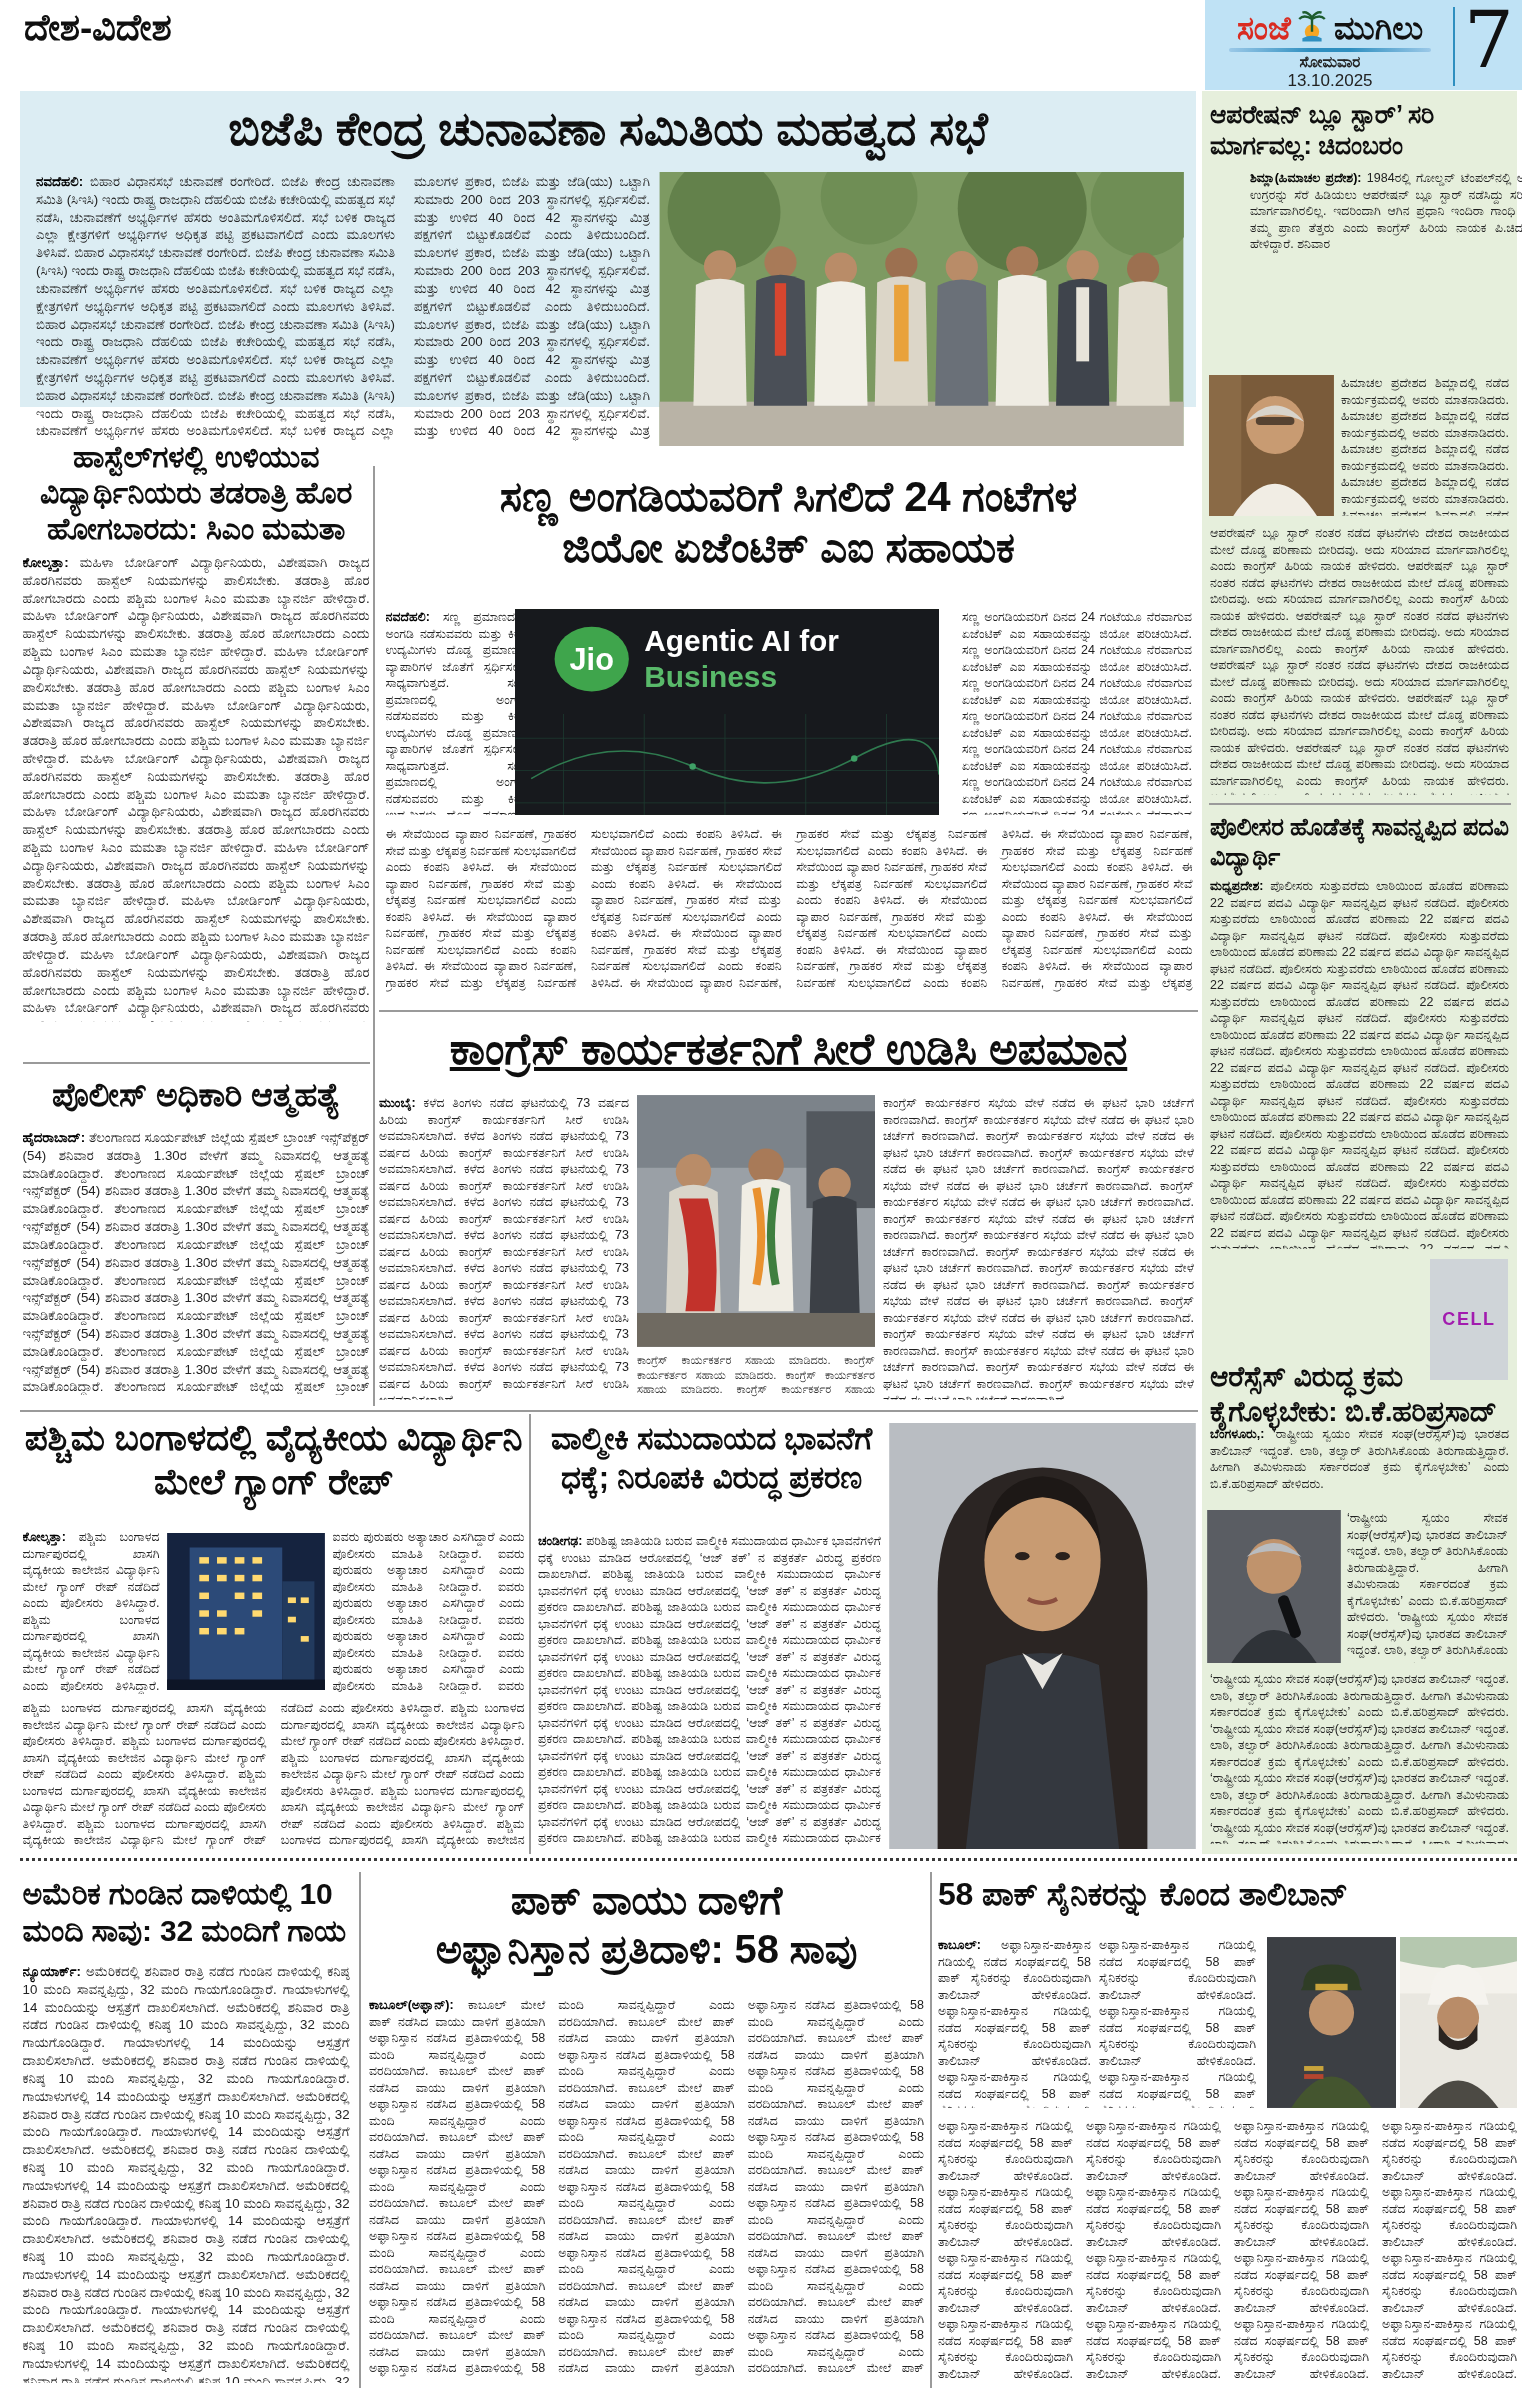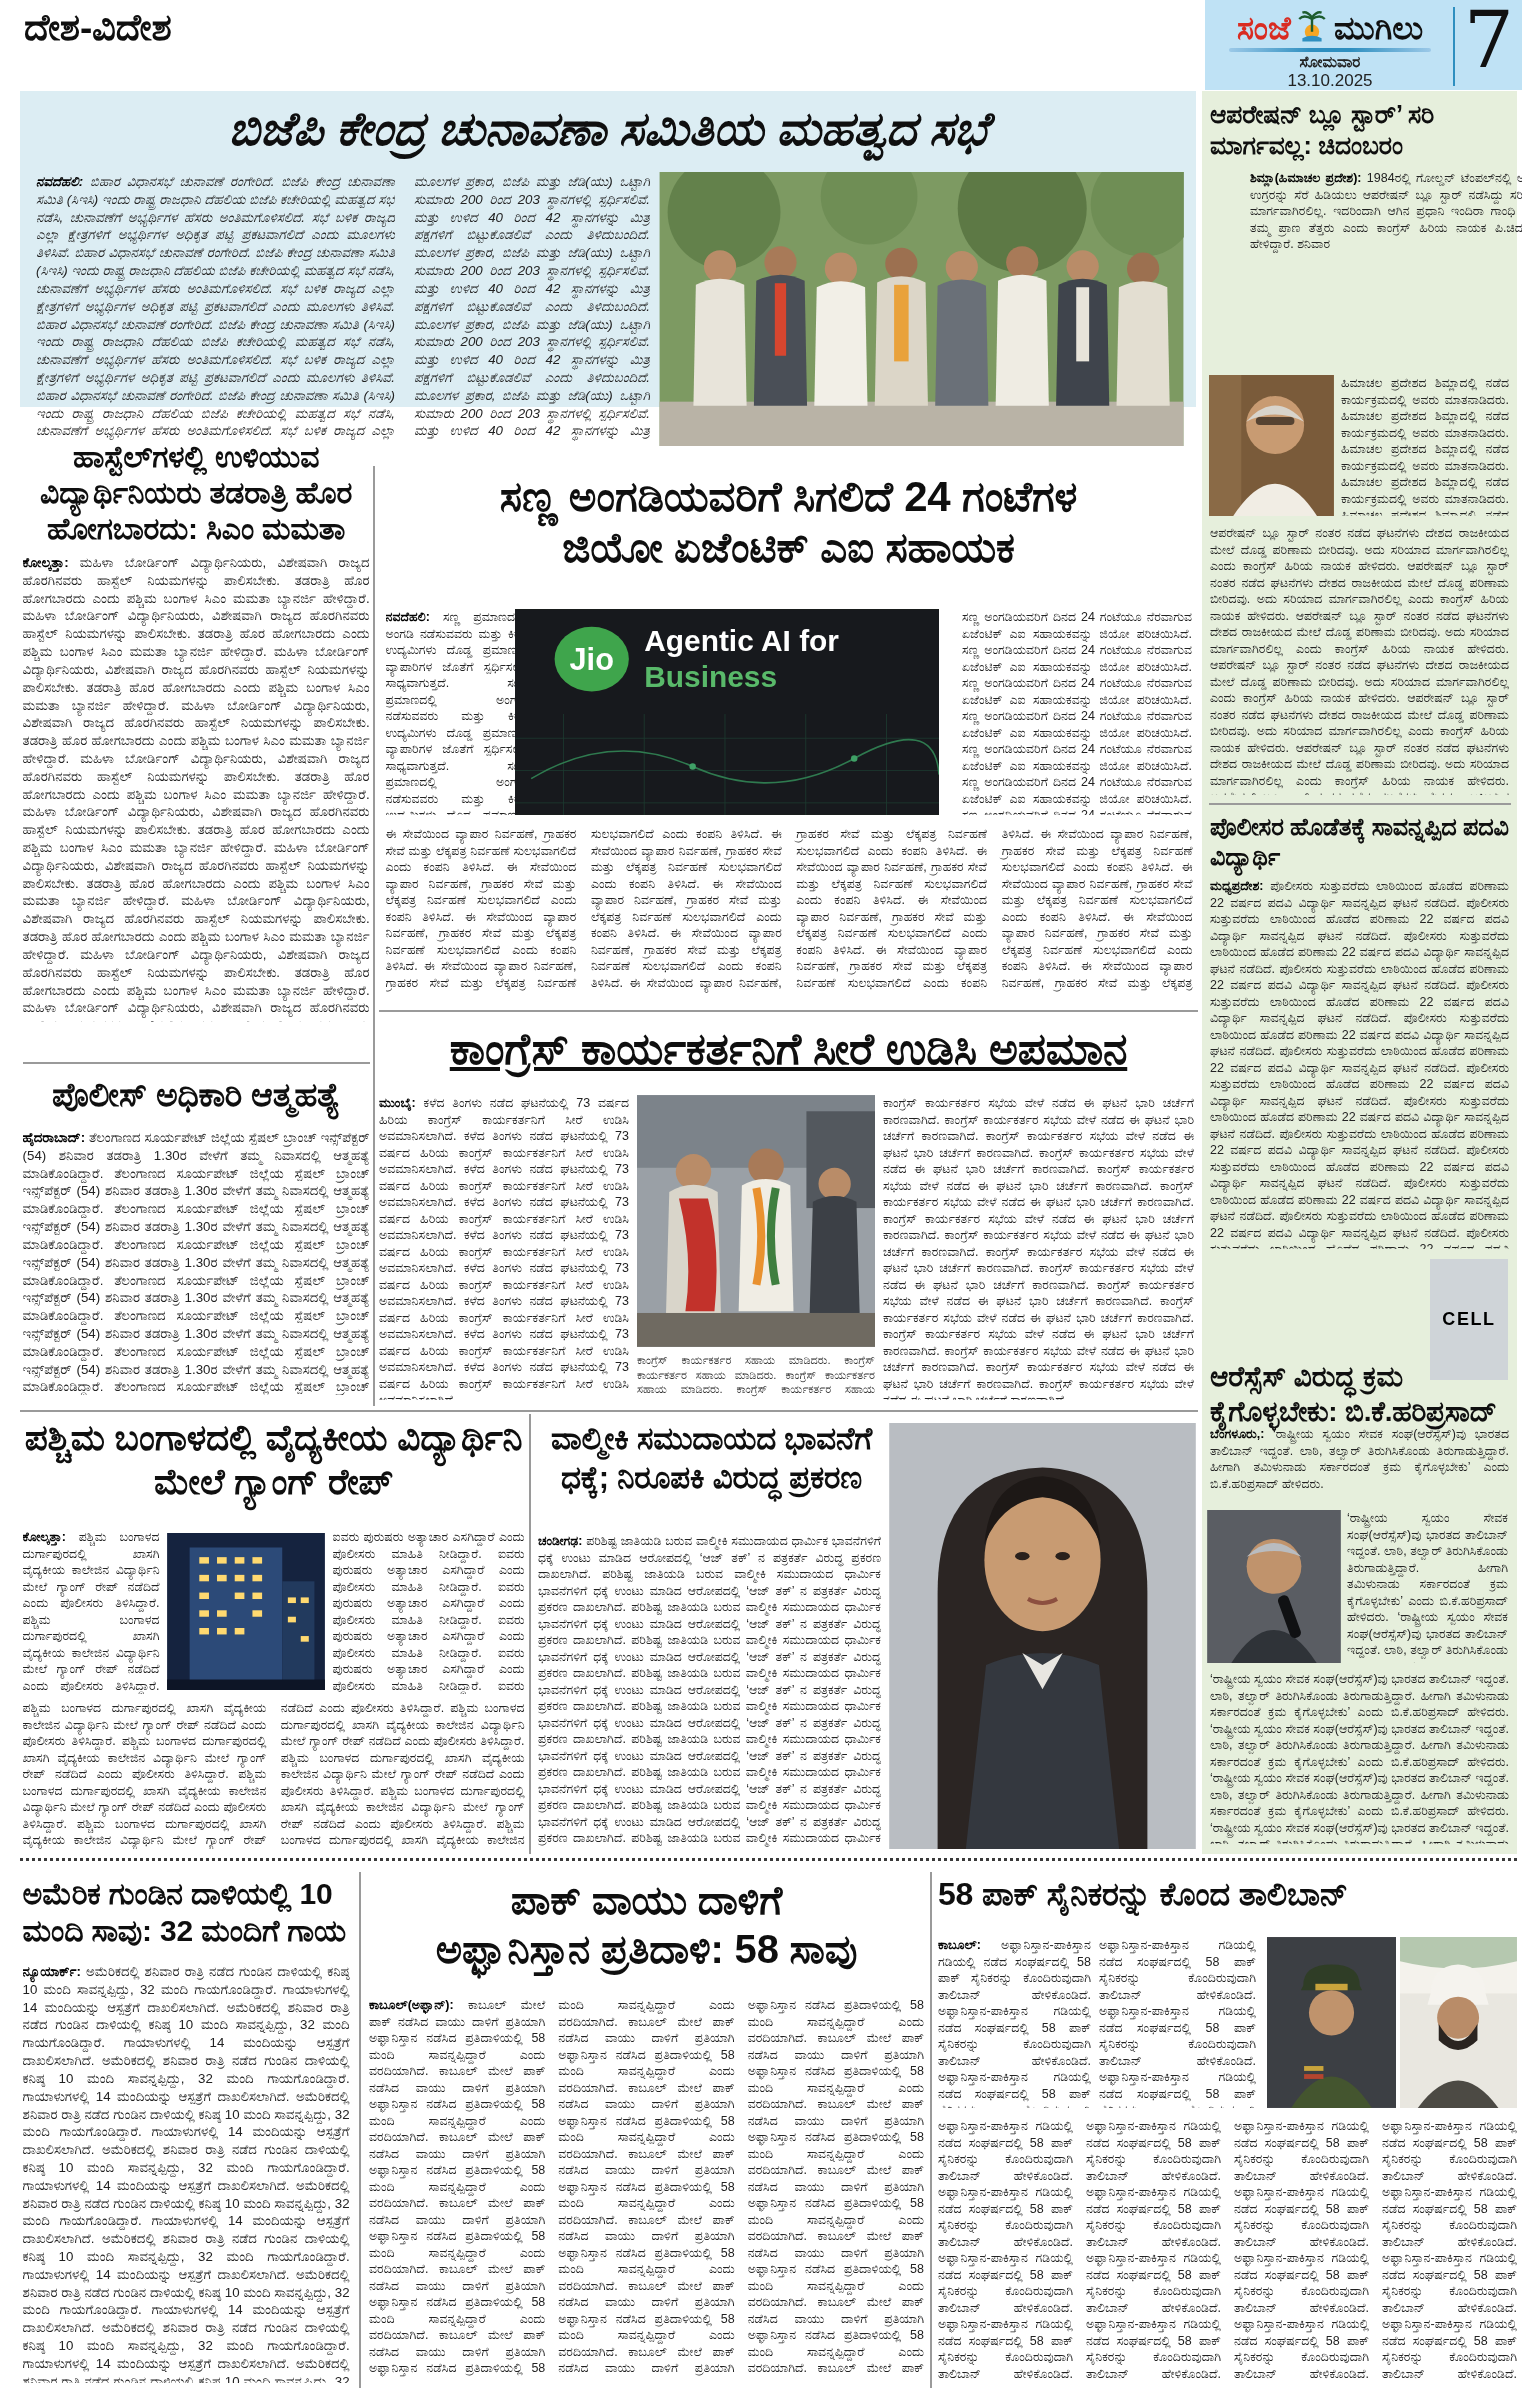--- a/index.html
+++ b/index.html
@@ -36,21 +36,21 @@
       </span>
       <span style="color:#111;font-weight:800;font-size:32px;">ಮುಗಿಲು</span>
     </div>
     <div class="abs" style="left:24px;top:48px;width:202px;height:4px;border-radius:2.4px;background:linear-gradient(90deg,#9cc9e8,#2e8fc0 40%,#2e8fc0 60%,#9cc9e8);"></div>
     <div class="abs" style="left:0;top:53px;width:250px;text-align:center;font-size:15.3px;font-weight:bold;color:#222;">ಸೋಮವಾರ</div>
     <div class="abs" style="left:0;top:71px;width:250px;text-align:center;font-size:17px;color:#222;">13.10.2025</div>
     <div class="abs" style="left:248px;top:6.5px;width:2.4px;height:79px;background:#2e8fc0;"></div>
     <div class="abs" style="left:250px;top:-6.5px;width:68px;text-align:center;font-family:'DejaVu Serif','Liberation Serif',serif;font-size:79px;color:#111;">7</div>
   </div>
 
-  <div class="abs" style="left:20px;top:91px;width:1176px;height:316px;background:#dcedf3;font-style:italic;">
+  <div class="abs" style="left:20px;top:91px;width:1176px;height:316px;background:#dcedf3;">
     <div class="abs hl center" style="left:0;top:11.3px;width:100%;font-size:47px;">ಬಿಜೆಪಿ ಕೇಂದ್ರ ಚುನಾವಣಾ ಸಮಿತಿಯ ಮಹತ್ವದ ಸಭೆ</div>
     <div class="abs body-t" style="left:16px;top:82px;width:359px;height:270px;">
       <b class="dl">ನವದೆಹಲಿ:</b>
       <span>ಬಿಹಾರ ವಿಧಾನಸಭೆ ಚುನಾವಣೆ ರಂಗೇರಿದೆ. ಬಿಜೆಪಿ ಕೇಂದ್ರ ಚುನಾವಣಾ ಸಮಿತಿ (ಸಿಇಸಿ) ಇಂದು ರಾಷ್ಟ್ರ ರಾಜಧಾನಿ ದೆಹಲಿಯ ಬಿಜೆಪಿ ಕಚೇರಿಯಲ್ಲಿ ಮಹತ್ವದ ಸಭೆ ನಡೆಸಿ, ಚುನಾವಣೆಗೆ ಅಭ್ಯರ್ಥಿಗಳ ಹೆಸರು ಅಂತಿಮಗೊಳಿಸಲಿದೆ. ಸಭೆ ಬಳಿಕ ರಾಜ್ಯದ ಎಲ್ಲಾ ಕ್ಷೇತ್ರಗಳಿಗೆ ಅಭ್ಯರ್ಥಿಗಳ ಅಧಿಕೃತ ಪಟ್ಟಿ ಪ್ರಕಟವಾಗಲಿದೆ ಎಂದು ಮೂಲಗಳು ತಿಳಿಸಿವೆ. ಬಿಹಾರ ವಿಧಾನಸಭೆ ಚುನಾವಣೆ ರಂಗೇರಿದೆ. ಬಿಜೆಪಿ ಕೇಂದ್ರ ಚುನಾವಣಾ ಸಮಿತಿ (ಸಿಇಸಿ) ಇಂದು ರಾಷ್ಟ್ರ ರಾಜಧಾನಿ ದೆಹಲಿಯ ಬಿಜೆಪಿ ಕಚೇರಿಯಲ್ಲಿ ಮಹತ್ವದ ಸಭೆ ನಡೆಸಿ, ಚುನಾವಣೆಗೆ ಅಭ್ಯರ್ಥಿಗಳ ಹೆಸರು ಅಂತಿಮಗೊಳಿಸಲಿದೆ. ಸಭೆ ಬಳಿಕ ರಾಜ್ಯದ ಎಲ್ಲಾ ಕ್ಷೇತ್ರಗಳಿಗೆ ಅಭ್ಯರ್ಥಿಗಳ ಅಧಿಕೃತ ಪಟ್ಟಿ ಪ್ರಕಟವಾಗಲಿದೆ ಎಂದು ಮೂಲಗಳು ತಿಳಿಸಿವೆ. ಬಿಹಾರ ವಿಧಾನಸಭೆ ಚುನಾವಣೆ ರಂಗೇರಿದೆ. ಬಿಜೆಪಿ ಕೇಂದ್ರ ಚುನಾವಣಾ ಸಮಿತಿ (ಸಿಇಸಿ) ಇಂದು ರಾಷ್ಟ್ರ ರಾಜಧಾನಿ ದೆಹಲಿಯ ಬಿಜೆಪಿ ಕಚೇರಿಯಲ್ಲಿ ಮಹತ್ವದ ಸಭೆ ನಡೆಸಿ, ಚುನಾವಣೆಗೆ ಅಭ್ಯರ್ಥಿಗಳ ಹೆಸರು ಅಂತಿಮಗೊಳಿಸಲಿದೆ. ಸಭೆ ಬಳಿಕ ರಾಜ್ಯದ ಎಲ್ಲಾ ಕ್ಷೇತ್ರಗಳಿಗೆ ಅಭ್ಯರ್ಥಿಗಳ ಅಧಿಕೃತ ಪಟ್ಟಿ ಪ್ರಕಟವಾಗಲಿದೆ ಎಂದು ಮೂಲಗಳು ತಿಳಿಸಿವೆ. ಬಿಹಾರ ವಿಧಾನಸಭೆ ಚುನಾವಣೆ ರಂಗೇರಿದೆ. ಬಿಜೆಪಿ ಕೇಂದ್ರ ಚುನಾವಣಾ ಸಮಿತಿ (ಸಿಇಸಿ) ಇಂದು ರಾಷ್ಟ್ರ ರಾಜಧಾನಿ ದೆಹಲಿಯ ಬಿಜೆಪಿ ಕಚೇರಿಯಲ್ಲಿ ಮಹತ್ವದ ಸಭೆ ನಡೆಸಿ, ಚುನಾವಣೆಗೆ ಅಭ್ಯರ್ಥಿಗಳ ಹೆಸರು ಅಂತಿಮಗೊಳಿಸಲಿದೆ. ಸಭೆ ಬಳಿಕ ರಾಜ್ಯದ ಎಲ್ಲಾ ಕ್ಷೇತ್ರಗಳಿಗೆ ಅಭ್ಯರ್ಥಿಗಳ ಅಧಿಕೃತ ಪಟ್ಟಿ ಪ್ರಕಟವಾಗಲಿದೆ ಎಂದು ಮೂಲಗಳು ತಿಳಿಸಿವೆ.</span>
     </div>
     <div class="abs body-t" style="left:394px;top:82px;width:236px;height:270px;">
       <span>ಮೂಲಗಳ ಪ್ರಕಾರ, ಬಿಜೆಪಿ ಮತ್ತು ಜೆಡಿ(ಯು) ಒಟ್ಟಾಗಿ ಸುಮಾರು 200 ರಿಂದ 203 ಸ್ಥಾನಗಳಲ್ಲಿ ಸ್ಪರ್ಧಿಸಲಿವೆ. ಮತ್ತು ಉಳಿದ 40 ರಿಂದ 42 ಸ್ಥಾನಗಳನ್ನು ಮಿತ್ರ ಪಕ್ಷಗಳಿಗೆ ಬಿಟ್ಟುಕೊಡಲಿವೆ ಎಂದು ತಿಳಿದುಬಂದಿದೆ. ಮೂಲಗಳ ಪ್ರಕಾರ, ಬಿಜೆಪಿ ಮತ್ತು ಜೆಡಿ(ಯು) ಒಟ್ಟಾಗಿ ಸುಮಾರು 200 ರಿಂದ 203 ಸ್ಥಾನಗಳಲ್ಲಿ ಸ್ಪರ್ಧಿಸಲಿವೆ. ಮತ್ತು ಉಳಿದ 40 ರಿಂದ 42 ಸ್ಥಾನಗಳನ್ನು ಮಿತ್ರ ಪಕ್ಷಗಳಿಗೆ ಬಿಟ್ಟುಕೊಡಲಿವೆ ಎಂದು ತಿಳಿದುಬಂದಿದೆ. ಮೂಲಗಳ ಪ್ರಕಾರ, ಬಿಜೆಪಿ ಮತ್ತು ಜೆಡಿ(ಯು) ಒಟ್ಟಾಗಿ ಸುಮಾರು 200 ರಿಂದ 203 ಸ್ಥಾನಗಳಲ್ಲಿ ಸ್ಪರ್ಧಿಸಲಿವೆ. ಮತ್ತು ಉಳಿದ 40 ರಿಂದ 42 ಸ್ಥಾನಗಳನ್ನು ಮಿತ್ರ ಪಕ್ಷಗಳಿಗೆ ಬಿಟ್ಟುಕೊಡಲಿವೆ ಎಂದು ತಿಳಿದುಬಂದಿದೆ. ಮೂಲಗಳ ಪ್ರಕಾರ, ಬಿಜೆಪಿ ಮತ್ತು ಜೆಡಿ(ಯು) ಒಟ್ಟಾಗಿ ಸುಮಾರು 200 ರಿಂದ 203 ಸ್ಥಾನಗಳಲ್ಲಿ ಸ್ಪರ್ಧಿಸಲಿವೆ. ಮತ್ತು ಉಳಿದ 40 ರಿಂದ 42 ಸ್ಥಾನಗಳನ್ನು ಮಿತ್ರ ಪಕ್ಷಗಳಿಗೆ ಬಿಟ್ಟುಕೊಡಲಿವೆ ಎಂದು ತಿಳಿದುಬಂದಿದೆ.</span>
     </div>
 
     <div class="abs photo" style="left:639px;top:81px;width:525px;height:274px;">
@@ -127,21 +127,21 @@
     </div>
 
     <div class="abs rule-h" style="left:6.5px;top:712px;width:302px;"></div>
 
     <div class="abs hl" style="left:8px;top:721px;width:299px;font-size:24px;line-height:1.25;">ಪೊಲೀಸರ ಹೊಡೆತಕ್ಕೆ ಸಾವನ್ನಪ್ಪಿದ ಪದವಿ ವಿದ್ಯಾರ್ಥಿ</div>
     <div class="abs body-s" style="left:8px;top:787px;width:299px;height:371px;">
       <b class="dl">ಮಧ್ಯಪ್ರದೇಶ:</b>
       <span>ಪೊಲೀಸರು ಸುತ್ತುವರೆದು ಲಾಠಿಯಿಂದ ಹೊಡೆದ ಪರಿಣಾಮ 22 ವರ್ಷದ ಪದವಿ ವಿದ್ಯಾರ್ಥಿ ಸಾವನ್ನಪ್ಪಿದ ಘಟನೆ ನಡೆದಿದೆ. ಪೊಲೀಸರು ಸುತ್ತುವರೆದು ಲಾಠಿಯಿಂದ ಹೊಡೆದ ಪರಿಣಾಮ 22 ವರ್ಷದ ಪದವಿ ವಿದ್ಯಾರ್ಥಿ ಸಾವನ್ನಪ್ಪಿದ ಘಟನೆ ನಡೆದಿದೆ. ಪೊಲೀಸರು ಸುತ್ತುವರೆದು ಲಾಠಿಯಿಂದ ಹೊಡೆದ ಪರಿಣಾಮ 22 ವರ್ಷದ ಪದವಿ ವಿದ್ಯಾರ್ಥಿ ಸಾವನ್ನಪ್ಪಿದ ಘಟನೆ ನಡೆದಿದೆ. ಪೊಲೀಸರು ಸುತ್ತುವರೆದು ಲಾಠಿಯಿಂದ ಹೊಡೆದ ಪರಿಣಾಮ 22 ವರ್ಷದ ಪದವಿ ವಿದ್ಯಾರ್ಥಿ ಸಾವನ್ನಪ್ಪಿದ ಘಟನೆ ನಡೆದಿದೆ. ಪೊಲೀಸರು ಸುತ್ತುವರೆದು ಲಾಠಿಯಿಂದ ಹೊಡೆದ ಪರಿಣಾಮ 22 ವರ್ಷದ ಪದವಿ ವಿದ್ಯಾರ್ಥಿ ಸಾವನ್ನಪ್ಪಿದ ಘಟನೆ ನಡೆದಿದೆ. ಪೊಲೀಸರು ಸುತ್ತುವರೆದು ಲಾಠಿಯಿಂದ ಹೊಡೆದ ಪರಿಣಾಮ 22 ವರ್ಷದ ಪದವಿ ವಿದ್ಯಾರ್ಥಿ ಸಾವನ್ನಪ್ಪಿದ ಘಟನೆ ನಡೆದಿದೆ. ಪೊಲೀಸರು ಸುತ್ತುವರೆದು ಲಾಠಿಯಿಂದ ಹೊಡೆದ ಪರಿಣಾಮ 22 ವರ್ಷದ ಪದವಿ ವಿದ್ಯಾರ್ಥಿ ಸಾವನ್ನಪ್ಪಿದ ಘಟನೆ ನಡೆದಿದೆ. ಪೊಲೀಸರು ಸುತ್ತುವರೆದು ಲಾಠಿಯಿಂದ ಹೊಡೆದ ಪರಿಣಾಮ 22 ವರ್ಷದ ಪದವಿ ವಿದ್ಯಾರ್ಥಿ ಸಾವನ್ನಪ್ಪಿದ ಘಟನೆ ನಡೆದಿದೆ. ಪೊಲೀಸರು ಸುತ್ತುವರೆದು ಲಾಠಿಯಿಂದ ಹೊಡೆದ ಪರಿಣಾಮ 22 ವರ್ಷದ ಪದವಿ ವಿದ್ಯಾರ್ಥಿ ಸಾವನ್ನಪ್ಪಿದ ಘಟನೆ ನಡೆದಿದೆ. ಪೊಲೀಸರು ಸುತ್ತುವರೆದು ಲಾಠಿಯಿಂದ ಹೊಡೆದ ಪರಿಣಾಮ 22 ವರ್ಷದ ಪದವಿ ವಿದ್ಯಾರ್ಥಿ ಸಾವನ್ನಪ್ಪಿದ ಘಟನೆ ನಡೆದಿದೆ. ಪೊಲೀಸರು ಸುತ್ತುವರೆದು ಲಾಠಿಯಿಂದ ಹೊಡೆದ ಪರಿಣಾಮ 22 ವರ್ಷದ ಪದವಿ ವಿದ್ಯಾರ್ಥಿ ಸಾವನ್ನಪ್ಪಿದ ಘಟನೆ ನಡೆದಿದೆ. ಪೊಲೀಸರು ಸುತ್ತುವರೆದು ಲಾಠಿಯಿಂದ ಹೊಡೆದ ಪರಿಣಾಮ 22 ವರ್ಷದ ಪದವಿ ವಿದ್ಯಾರ್ಥಿ ಸಾವನ್ನಪ್ಪಿದ ಘಟನೆ ನಡೆದಿದೆ. ಪೊಲೀಸರು ಸುತ್ತುವರೆದು ಲಾಠಿಯಿಂದ ಹೊಡೆದ ಪರಿಣಾಮ 22 ವರ್ಷದ ಪದವಿ ವಿದ್ಯಾರ್ಥಿ ಸಾವನ್ನಪ್ಪಿದ ಘಟನೆ ನಡೆದಿದೆ. ಪೊಲೀಸರು ಸುತ್ತುವರೆದು ಲಾಠಿಯಿಂದ ಹೊಡೆದ ಪರಿಣಾಮ 22 ವರ್ಷದ ಪದವಿ ವಿದ್ಯಾರ್ಥಿ ಸಾವನ್ನಪ್ಪಿದ ಘಟನೆ ನಡೆದಿದೆ.</span>
     </div>
     <div class="abs" style="left:228px;top:1168px;width:78px;height:121px;background:#cfd4d8;display:flex;align-items:center;justify-content:center;">
-      <span style="color:#000000;font-size:18px;font-weight:bold;letter-spacing:1.6px;">CELL</span>
+      <span style="color:#a21caf;font-size:18px;font-weight:bold;letter-spacing:1.6px;">CELL</span>
     </div>
 
     <div class="abs hl" style="left:8px;top:1268px;width:299px;font-size:28px;line-height:1.25;">ಆರೆಸ್ಸೆಸ್ ವಿರುದ್ಧ ಕ್ರಮ ಕೈಗೊಳ್ಳಬೇಕು: ಬಿ.ಕೆ.ಹರಿಪ್ರಸಾದ್</div>
     <div class="abs body-s" style="left:8px;top:1335px;width:299px;height:77px;">
       <b class="dl">ಬೆಂಗಳೂರು,:</b>
       <span>‘ರಾಷ್ಟ್ರೀಯ ಸ್ವಯಂ ಸೇವಕ ಸಂಘ(ಆರೆಸ್ಸೆಸ್)ವು ಭಾರತದ ತಾಲಿಬಾನ್ ಇದ್ದಂತೆ. ಲಾಠಿ, ತಲ್ವಾರ್ ತಿರುಗಿಸಿಕೊಂಡು ತಿರುಗಾಡುತ್ತಿದ್ದಾರೆ. ಹೀಗಾಗಿ ತಮಿಳುನಾಡು ಸರ್ಕಾರದಂತೆ ಕ್ರಮ ಕೈಗೊಳ್ಳಬೇಕು’ ಎಂದು ಬಿ.ಕೆ.ಹರಿಪ್ರಸಾದ್ ಹೇಳಿದರು.</span>
     </div>
     <div class="abs photo" style="left:4.8px;top:1419px;width:134px;height:153px;">
       <svg width="134" height="153" viewBox="0 0 166 190">
         <rect width="166" height="190" fill="#5a5d63"></rect>

